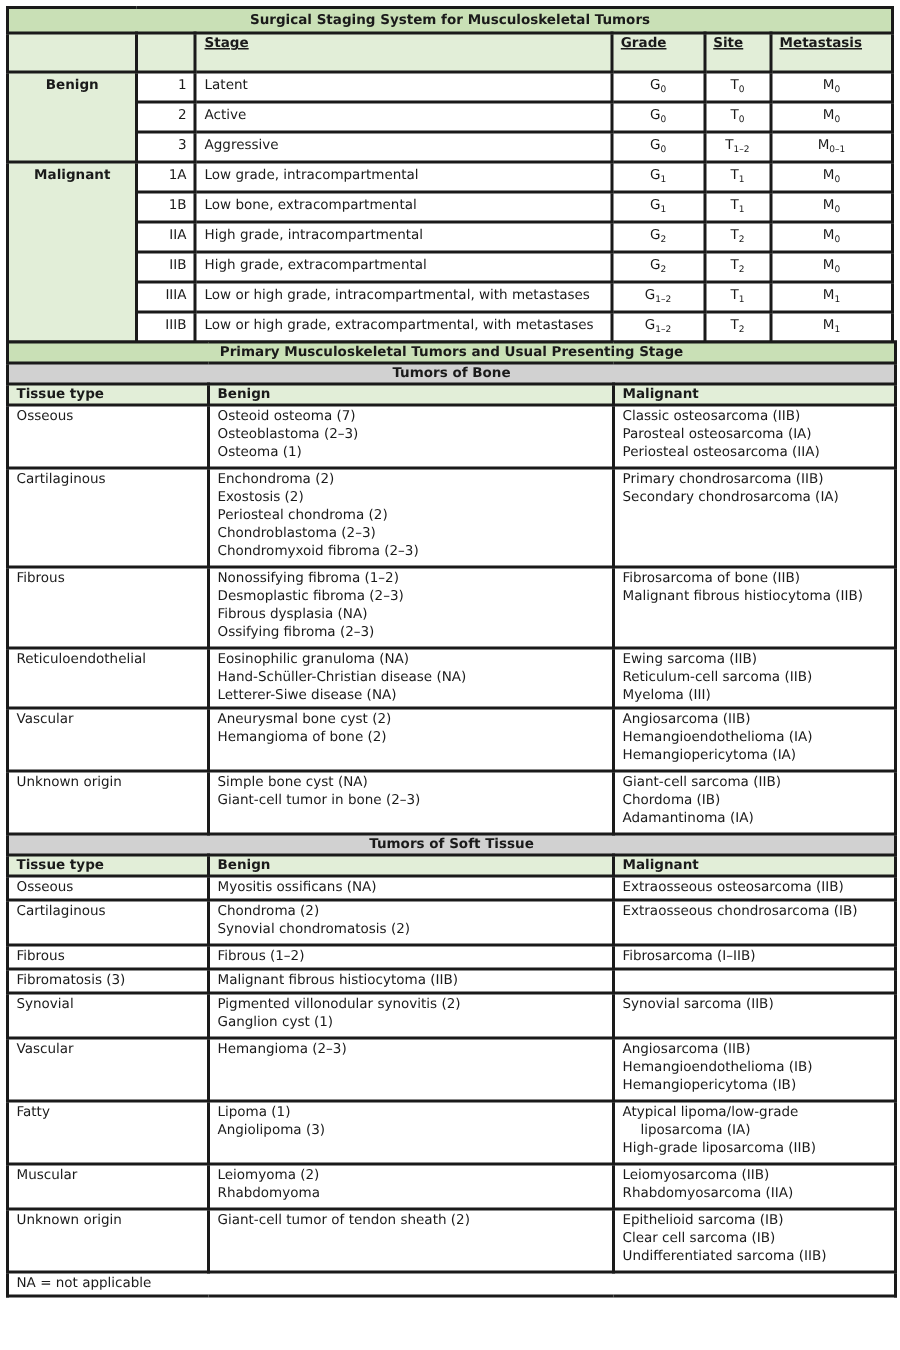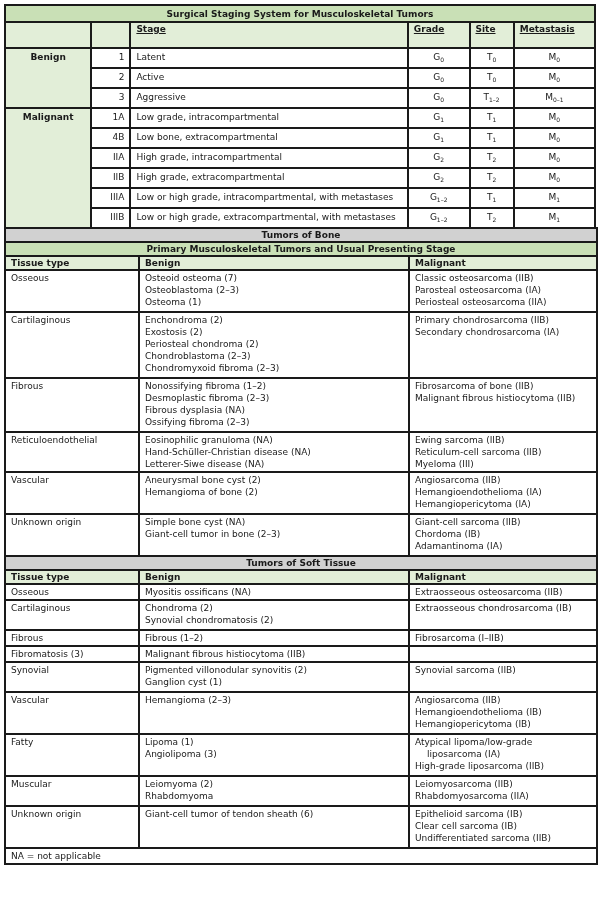--- a/index.html
+++ b/index.html
@@ -75,21 +75,21 @@
       </tr>
       <tr class="r-data">
         <td class="hdr-light bold center mid" rowspan="6">Malignant</td>
         <td class="right">1A</td>
         <td>Low grade, intracompartmental</td>
         <td class="center"><span>G</span><sub>1</sub></td>
         <td class="center"><span>T</span><sub>1</sub></td>
         <td class="center"><span>M</span><sub>0</sub></td>
       </tr>
       <tr class="r-data">
-        <td class="right">4B</td>
+        <td class="right">1B</td>
         <td>Low bone, extracompartmental</td>
         <td class="center"><span>G</span><sub>1</sub></td>
         <td class="center"><span>T</span><sub>1</sub></td>
         <td class="center"><span>M</span><sub>0</sub></td>
       </tr>
       <tr class="r-data">
         <td class="right">IIA</td>
         <td>High grade, intracompartmental</td>
         <td class="center"><span>G</span><sub>2</sub></td>
         <td class="center"><span>T</span><sub>2</sub></td>
@@ -120,24 +120,24 @@
 </table>
 
 <table id="t2">
   <colgroup>
     <col style="width:134px">
       <col style="width:270px">
       <col style="width:188px">
   </colgroup>
   <tbody>
       <tr class="sec">
+    <td colspan="3" class="hdr-green">Primary Musculoskeletal Tumors and Usual Presenting Stage</td>
+  </tr>
+  <tr class="sec">
     <td colspan="3" class="hdr-gray">Tumors of Bone</td>
-  </tr>
-  <tr class="sec">
-    <td colspan="3" class="hdr-green">Primary Musculoskeletal Tumors and Usual Presenting Stage</td>
   </tr>
   <tr class="sec">
     <td class="hdr-light bold">Tissue type</td>
     <td class="hdr-light bold">Benign</td>
     <td class="hdr-light bold">Malignant</td>
   </tr>
   </tbody>
     <tbody id="bone-body">
       <tr style="height: 42px;">
         <td>Osseous</td>
@@ -303,21 +303,21 @@
           <span class="line">Rhabdomyoma</span>
         </td>
         <td>
           <span class="line">Leiomyosarcoma (IIB)</span>
           <span class="line">Rhabdomyosarcoma (IIA)</span>
         </td>
       </tr>
       <tr style="height: 42px;">
         <td>Unknown origin</td>
         <td>
-          <span class="line">Giant-cell tumor of tendon sheath (6)</span>
+          <span class="line">Giant-cell tumor of tendon sheath (2)</span>
         </td>
         <td>
           <span class="line">Epithelioid sarcoma (IB)</span>
           <span class="line">Clear cell sarcoma (IB)</span>
           <span class="line">Undifferentiated sarcoma (IIB)</span>
         </td>
       </tr>
     </tbody>
   <tbody>
       <tr>

